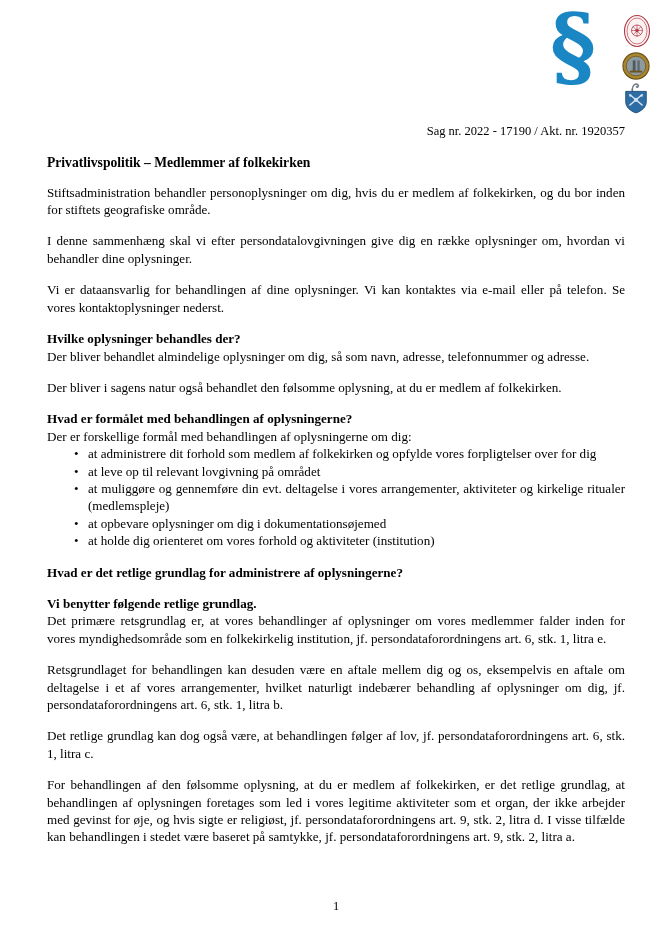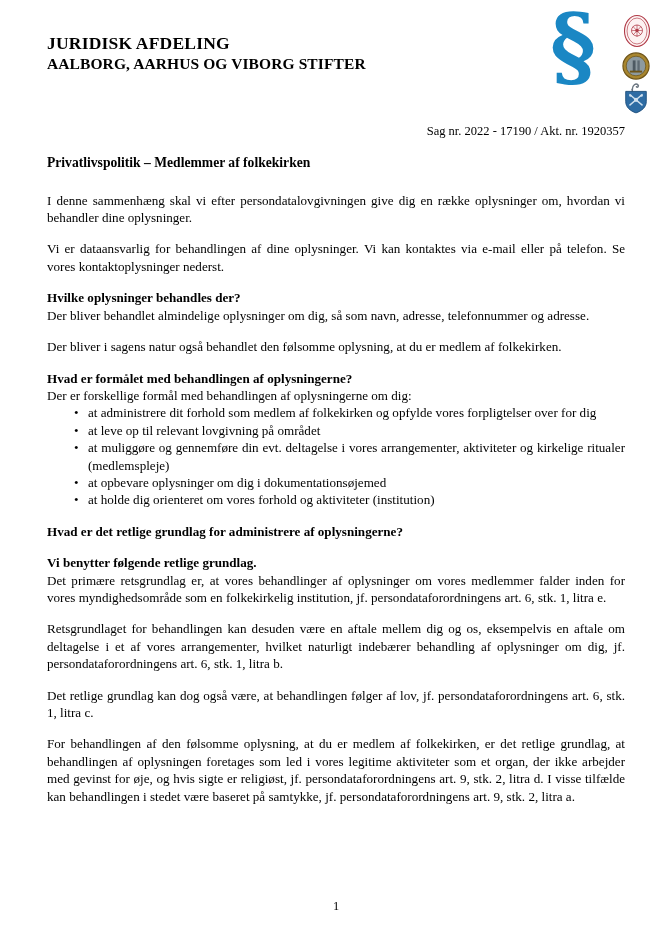--- a/index.html
+++ b/index.html
@@ -101,21 +101,21 @@
     position: absolute;
     left: 47px;
     top: 154px;
     width: 578px;
     font-size: 13.1px;
     line-height: 1.33;
   }
   .doc-title {
     font-size: 13.6px;
     font-weight: bold;
-    margin: 0 0 20px 0;
+    margin: 0 0 12px 0;
     line-height: 1.3;
   }
   p.para {
     margin: 0 0 14px 0;
     text-align: justify;
     text-justify: inter-word;
     line-height: 1.33;
   }
   p.para.tight {
     margin-bottom: 0;
@@ -161,24 +161,20 @@
     width: 672px;
     text-align: center;
     font-size: 12.5px;
   }
 </style>
 </head>
 <body>
 
 <div class="page">
 
-  <div class="letterhead">
-    <div class="org-line1">JURIDISK AFDELING</div>
-    <div class="org-line2">AALBORG, AARHUS OG VIBORG STIFTER</div>
-  </div>
 
   <div class="logo-block">
     <div class="paragraph-mark">§</div>
 
     <svg class="seal seal-1" viewBox="0 0 60 68">
       <ellipse cx="30" cy="34" rx="25" ry="31" fill="#fdf2f2" stroke="#b03a47" stroke-width="2.2"></ellipse>
       <ellipse cx="30" cy="34" rx="20" ry="26" fill="none" stroke="#b03a47" stroke-width="1.3"></ellipse>
       <circle cx="30" cy="33" r="11" fill="none" stroke="#b03a47" stroke-width="1.6"></circle>
       <path d="M30 22 L30 46 M19 33 L41 33 M22 25 L38 42 M38 25 L22 42" stroke="#b03a47" stroke-width="1.3"></path>
       <circle cx="30" cy="33" r="3.4" fill="#b03a47"></circle>
@@ -202,20 +198,21 @@
       <circle cx="42" cy="33" r="2.6" fill="#cfe0ee"></circle>
     </svg>
   </div>
 
   <div class="case-number">Sag nr. 2022 - 17190 / Akt. nr. 1920357</div>
 
   <div class="content">
 
     <h1 class="doc-title">Privatlivspolitik – Medlemmer af folkekirken</h1>
 
+    <p class="para">Stiftsadministration behandler personoplysninger om dig, hvis du er medlem af folkekirken, og du bor inden for stiftets geografiske område.</p>
     <p class="para">I denne sammenhæng skal vi efter persondatalovgivningen give dig en række oplysninger om, hvordan vi behandler dine oplysninger.</p>
     <p class="para">Vi er dataansvarlig for behandlingen af dine oplysninger. Vi kan kontaktes via e-mail eller på telefon. Se vores kontaktoplysninger nederst.</p>
 
     <div class="block">
       <h2 class="section-head">Hvilke oplysninger behandles der?</h2>
       <p class="para">Der bliver behandlet almindelige oplysninger om dig, så som navn, adresse, telefonnummer og adresse.</p>
       <p class="para tight">Der bliver i sagens natur også behandlet den følsomme oplysning, at du er medlem af folkekirken.</p>
     </div>
 
     <div class="block">

